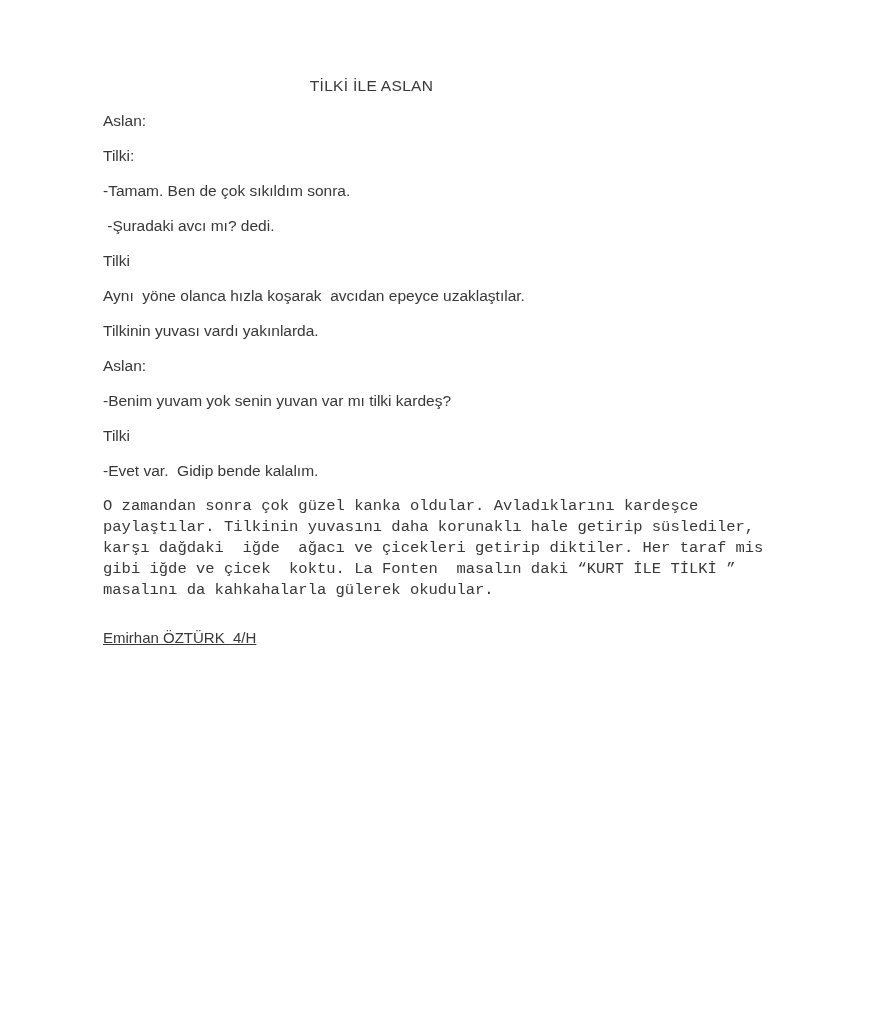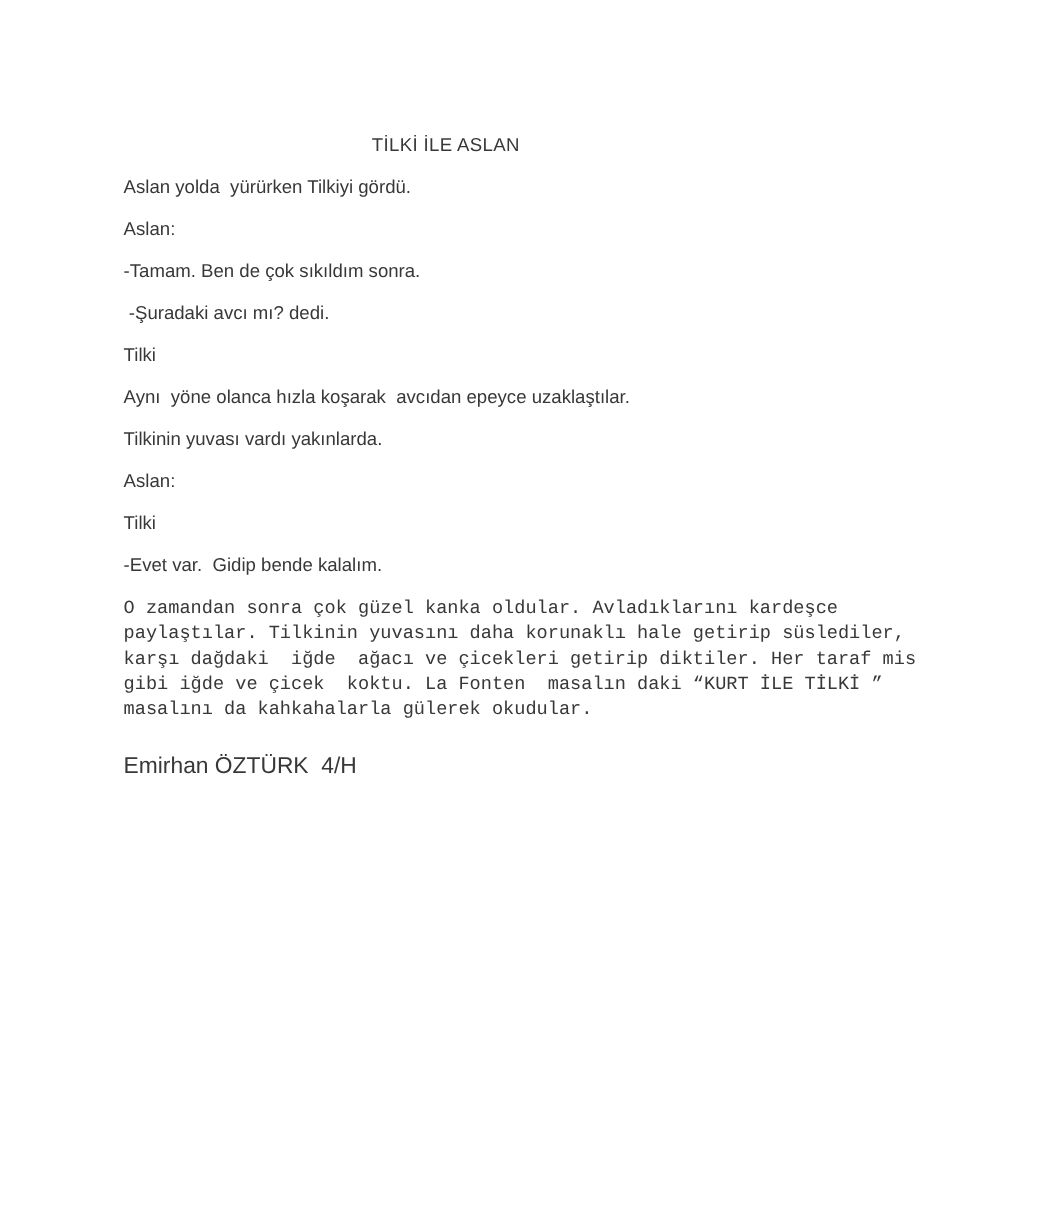--- a/index.html
+++ b/index.html
@@ -9,21 +9,21 @@
     width: 870px;
     height: 1024px;
     overflow: hidden;
   }
   .page {
     position: relative;
     width: 870px;
     height: 844px;
     background: #ffffff;
     box-sizing: border-box;
-    padding: 112px 100px 0 103px;
+    padding: 76px 100px 0 103px;
     font-family: "Liberation Sans", "DejaVu Sans", sans-serif;
     color: #383838;
   }
   .title-wrap {
     width: 537px;
     text-align: center;
   }
   .title {
     font-size: 15.5px;
     font-weight: 400;
@@ -40,41 +40,43 @@
   }
   .closing {
     font-size: 15.5px;
     line-height: 21px;
     margin: 8px 0 0 0;
     max-width: 668px;
     white-space: pre-wrap;
     font-family: Liberation Mono, monospace;
   }
   .signature {
-    font-size: 19px;
+    font-size: 15px;
     line-height: 20px;
     margin: 27px 0 0 0;
     white-space: pre-wrap;
+    text-decoration: underline;
   }
 </style>
 </head>
 <body>
 
 <div class="page">
   <div class="title-wrap">
     <h1 class="title">TİLKİ İLE ASLAN</h1>
   </div>
 
-  <p class="line">Aslan yolda  yürürken Tilkiyi gördü.</p>
   <p class="line">Aslan:</p>
+  <p class="line">Tilki:</p>
   <p class="line">-Tamam. Ben de çok sıkıldım sonra.</p>
   <p class="line"> -Şuradaki avcı mı? dedi.</p>
   <p class="line">Tilki</p>
   <p class="line">Aynı  yöne olanca hızla koşarak  avcıdan epeyce uzaklaştılar.</p>
   <p class="line">Tilkinin yuvası vardı yakınlarda.</p>
   <p class="line">Aslan:</p>
+  <p class="line">-Benim yuvam yok senin yuvan var mı tilki kardeş?</p>
   <p class="line">Tilki</p>
   <p class="line">-Evet var.  Gidip bende kalalım.</p>
 
   <p class="closing">O zamandan sonra çok güzel kanka oldular. Avladıklarını kardeşce paylaştılar. Tilkinin yuvasını daha korunaklı hale getirip süslediler, karşı dağdaki  iğde  ağacı ve çicekleri getirip diktiler. Her taraf mis gibi iğde ve çicek  koktu. La Fonten  masalın daki “KURT İLE TİLKİ ” masalını da kahkahalarla gülerek okudular.</p>
 
   <p class="signature">Emirhan ÖZTÜRK  4/H</p>
 </div>
 
 </body></html>

